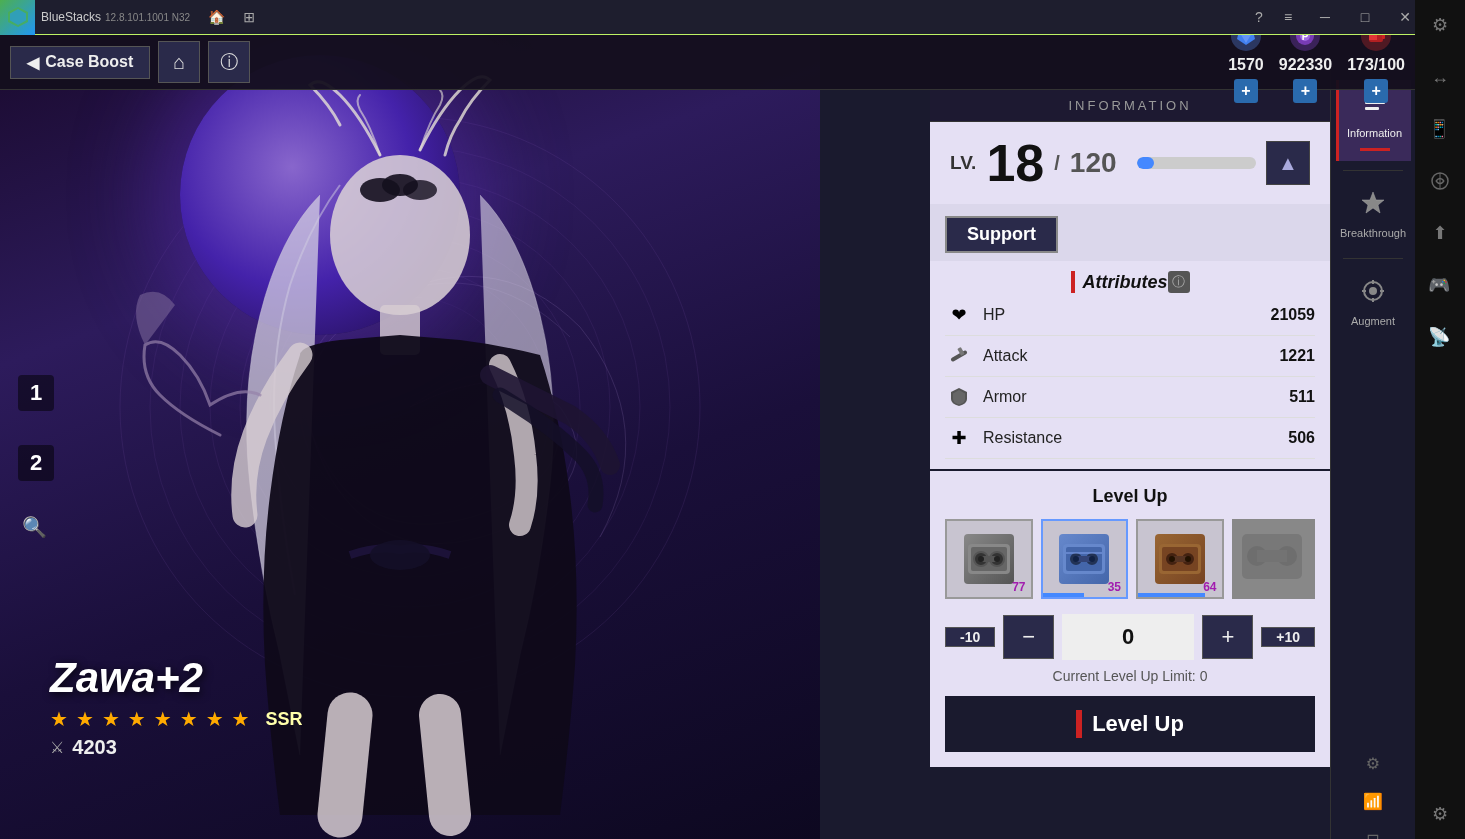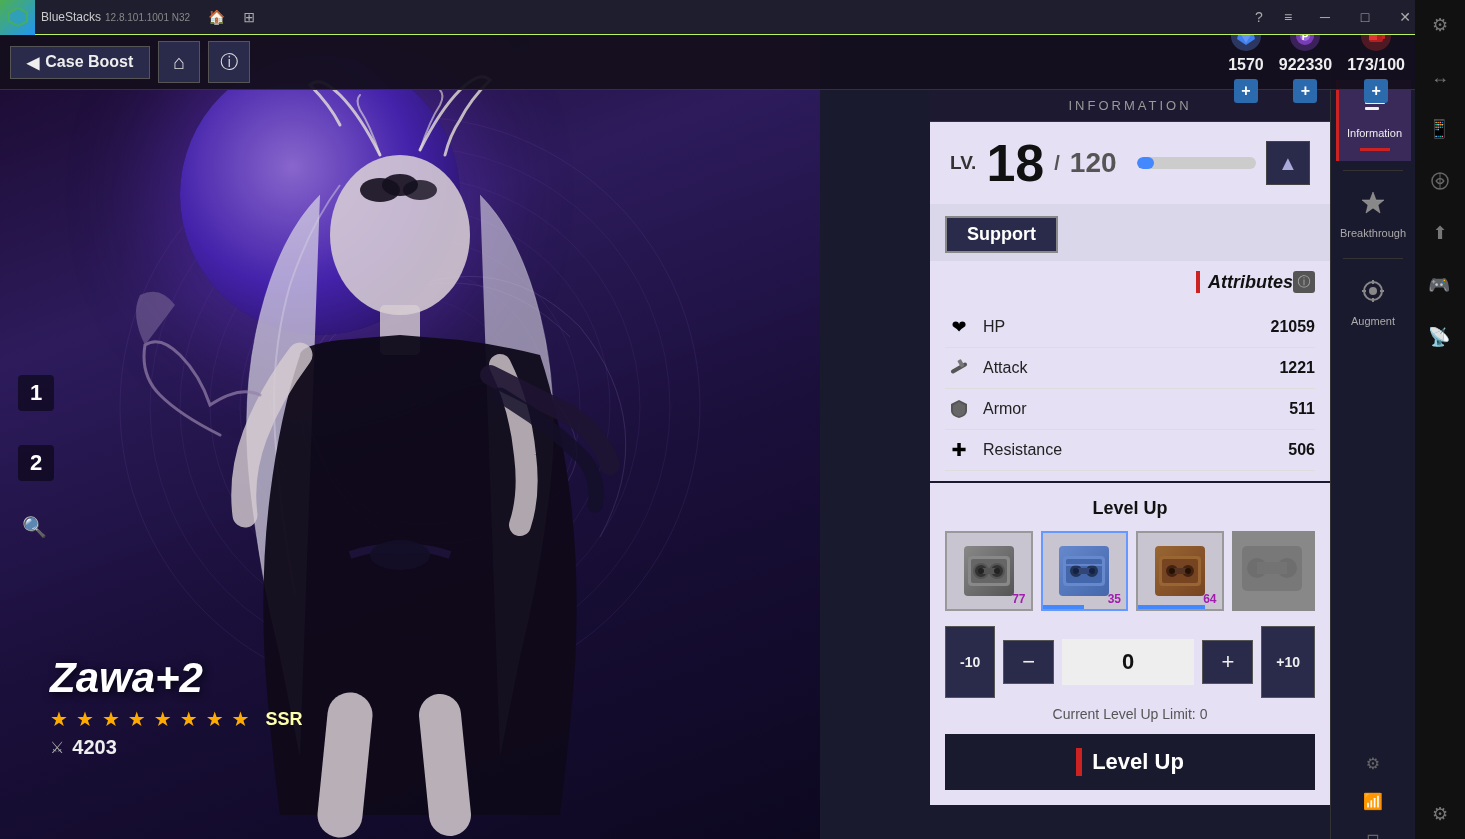--- a/index.html
+++ b/index.html
@@ -323,22 +323,22 @@
     }
 
     
     #attrs-section {
       background: rgba(240,235,255,0.95);
       padding: 10px 15px;
     }
     #attrs-header {
       display: flex;
       align-items: center;
-      justify-content: flex-end;
-      margin-bottom: 14px;
+      justify-content: center;
+      margin-bottom: 2px;
     }
     #attrs-title-bar {
       display: flex;
       align-items: center;
       gap: 8px;
     }
     #attrs-red-bar {
       width: 4px;
       height: 22px;
       background: #cc2222;
@@ -450,21 +450,21 @@
       display: flex;
       align-items: center;
       gap: 8px;
       margin-bottom: 8px;
     }
     .qty-btn {
       background: #2a2a4a;
       color: #eee;
       font-size: 14px;
       font-weight: bold;
-      padding: 27px 14px;
+      padding: 1px 14px;
       cursor: pointer;
       border: 1px solid #555;
       min-width: 50px;
       text-align: center;
     }
     #qty-minus-btn {
       background: #2a2a4a;
       color: #eee;
       font-size: 22px;
       padding: 8px 18px;

